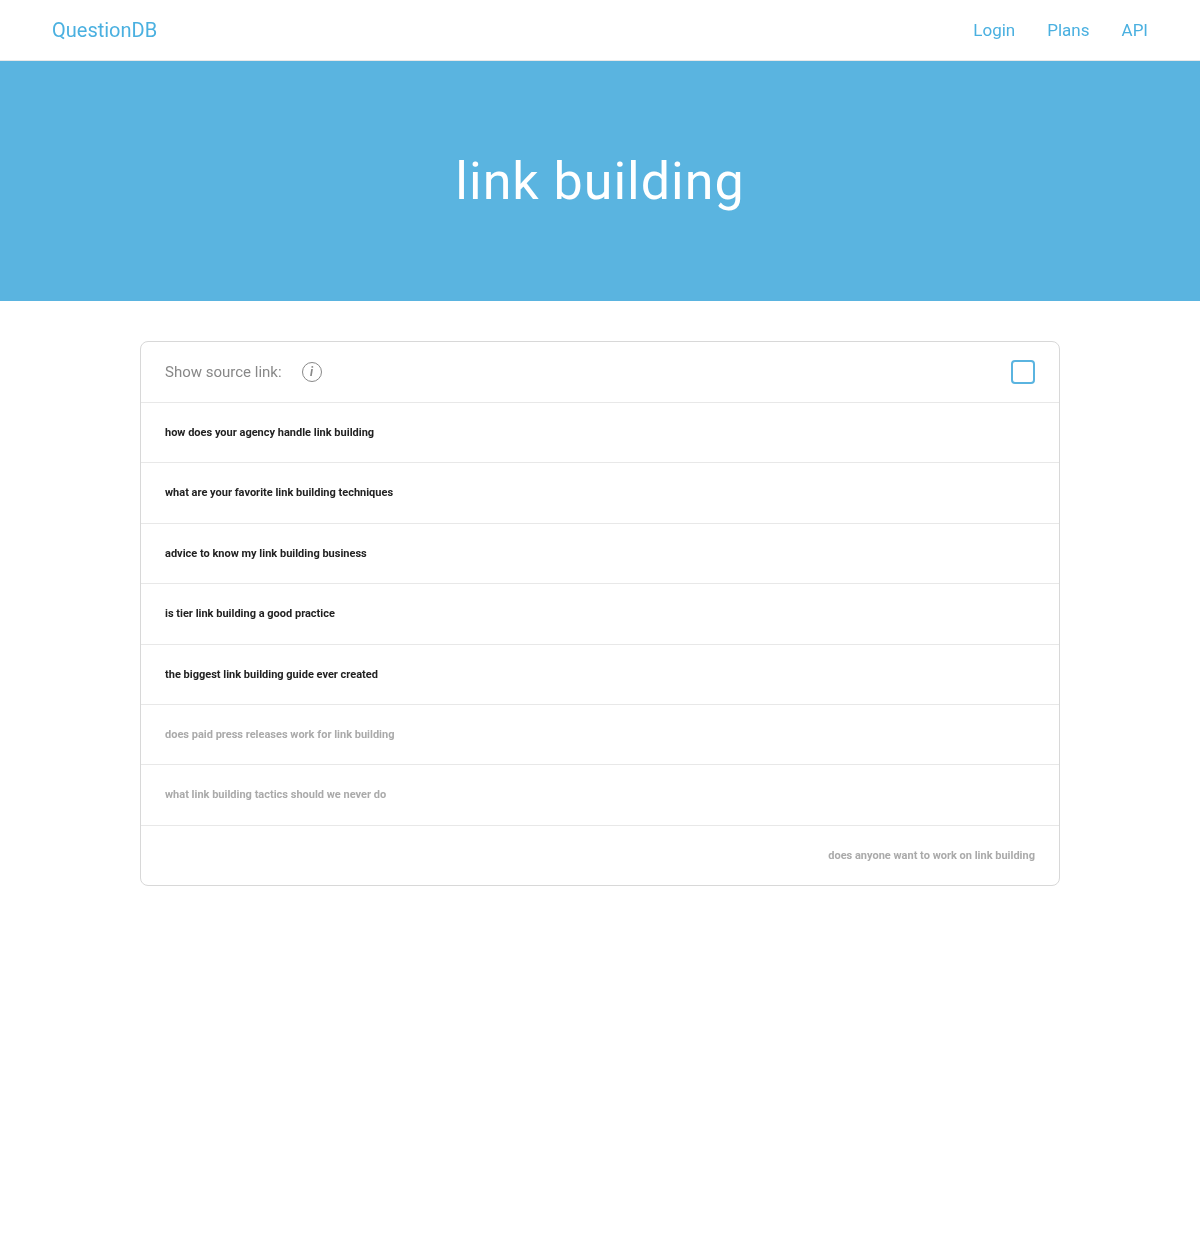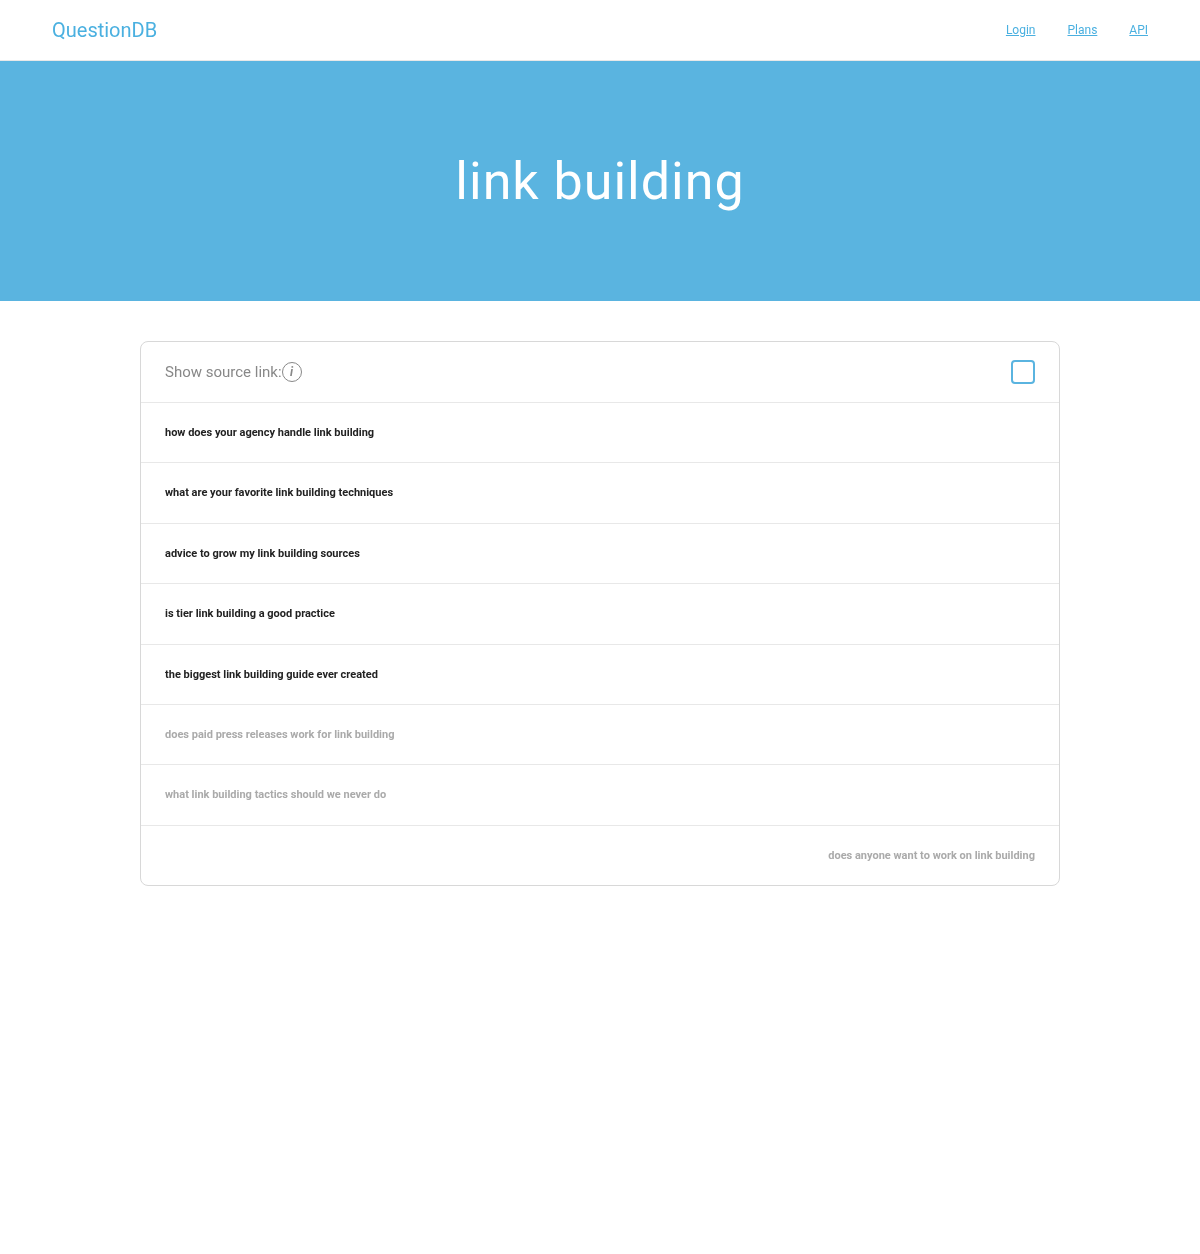--- a/index.html
+++ b/index.html
@@ -31,25 +31,24 @@
       text-decoration: none;
     }
 
     .header-nav {
       display: flex;
       gap: 32px;
       align-items: center;
     }
 
     .header-nav-item {
-      font-size: 12px;
+      font-size: 17px;
       color: #4ab0e0;
       cursor: pointer;
       font-weight: 400;
-      text-decoration: underline;
     }
 
     
     .hero {
       background: #5ab4e0;
       padding: 80px 40px;
       text-align: center;
       min-height: 240px;
       display: flex;
       align-items: center;
@@ -82,21 +81,21 @@
       display: flex;
       align-items: center;
       justify-content: space-between;
       padding: 18px 24px;
       border-bottom: 1px solid #e8e8e8;
     }
 
     .source-label {
       display: flex;
       align-items: center;
-      gap: 0;
+      gap: 20px;
       font-size: 15px;
       color: #888;
     }
 
     .info-icon {
       width: 20px;
       height: 20px;
       border: 1.5px solid #888;
       border-radius: 50%;
       display: inline-flex;
@@ -160,21 +159,21 @@
       <div class="source-label">
         <span>Show source link:</span>
         <span class="info-icon">i</span>
       </div>
       <div class="checkbox-container"></div>
     </div>
 
     <div id="questions-container">
         <div class="question-row">how does your agency handle link building</div>
         <div class="question-row">what are your favorite link building techniques</div>
-        <div class="question-row">advice to grow my link building sources</div>
+        <div class="question-row">advice to know my link building business</div>
         <div class="question-row">is tier link building a good practice</div>
         <div class="question-row">the biggest link building guide ever created</div>
         <div class="question-row faded">does paid press releases work for link building</div>
         <div class="question-row faded">what link building tactics should we never do</div>
         <div class="question-row faded">does anyone want to work on link building</div>
       </div>
 
   </div>
 </main>
 

